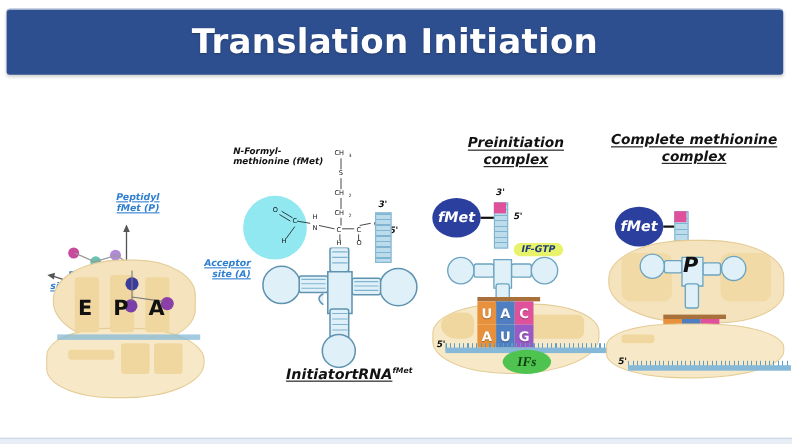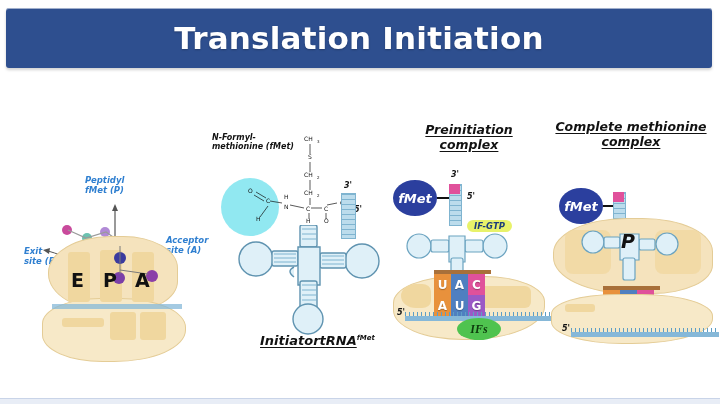--- a/index.html
+++ b/index.html
@@ -16,22 +16,22 @@
       white-space:nowrap;}
   #bottom-strip{position:absolute;left:0;top:398px;width:720px;height:6px;
       background:#e8edf6;border-top:1px solid #c9d4e8;}
 
   
   .panel{position:absolute;}
   .hand{font-family:"DejaVu Sans",sans-serif;font-style:italic;font-weight:bold;
       color:#121212;text-align:center;line-height:1.18;}
   .hand u{text-decoration:underline;text-underline-offset:2px;}
   .bluelab{font-family:"DejaVu Sans",sans-serif;font-style:italic;font-weight:bold;
-      color:#2f7fd0;font-size:8.5px;text-align:left;line-height:1.2;
-      text-underline-offset:1px;}
+      color:#2f7fd0;font-size:8.5px;text-align:right;line-height:1.2;
+      text-decoration:underline;text-underline-offset:1px;}
 
   
   .rib-large{background:#f5e3bd;border:1px solid #e4cc96;border-radius:48% 42% 40% 50%;}
   .rib-small{background:#f7e9c8;border:1px solid #e4cc96;border-radius:45% 55% 50% 45%;}
   .rib-inner{background:#f0d79f;border-radius:3px;}
 
   
   .nt{width:17px;height:21px;display:flex;align-items:center;justify-content:center;
       font-size:12px;font-weight:bold;color:#ffffff;font-family:"DejaVu Sans",sans-serif;
       text-shadow:0 1px 1px rgba(0,0,0,.3);}

